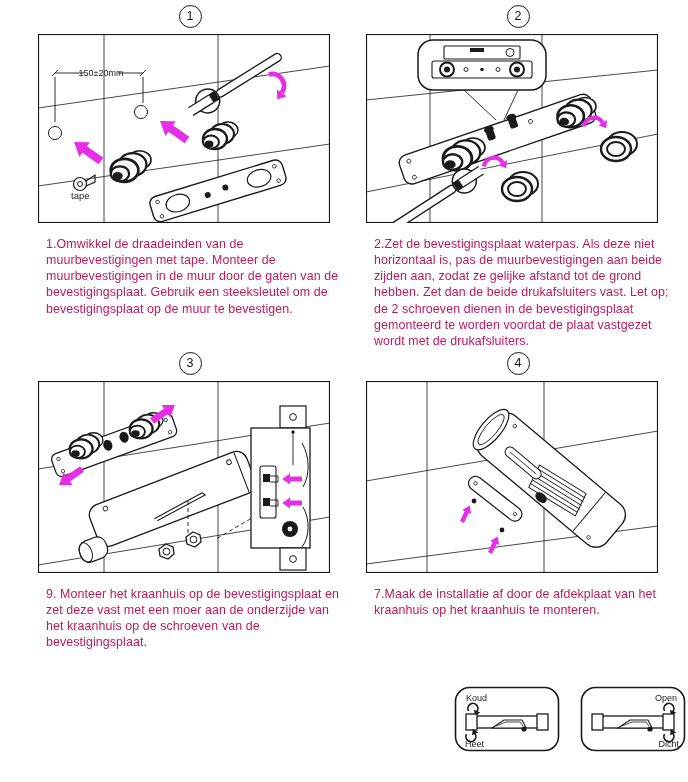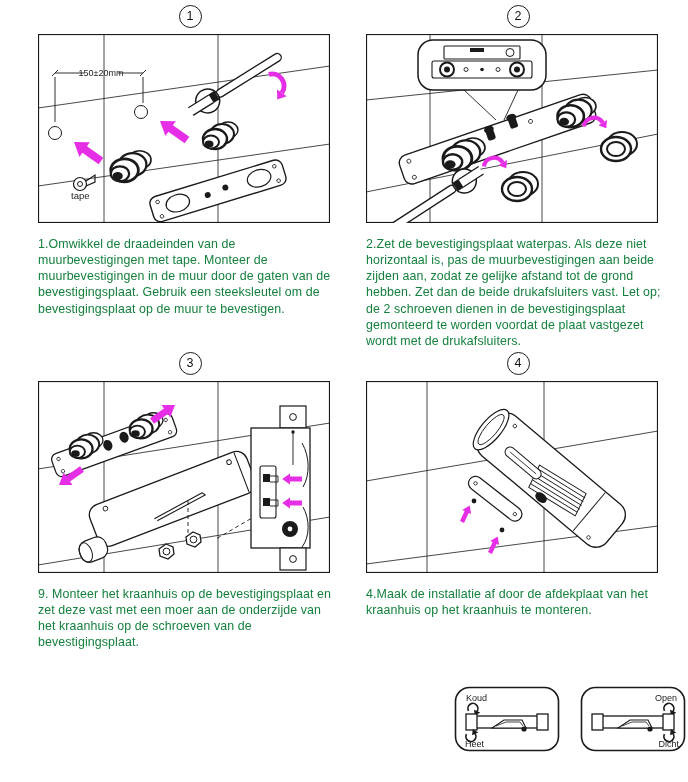--- a/index.html
+++ b/index.html
@@ -9,21 +9,21 @@
     font-family:"Liberation Sans", sans-serif; color:#1f1f1f; overflow:hidden;
   }
   .step{position:absolute; width:304px;}
   .step-num{
     width:21px;height:21px;border:1.3px solid var(--line);border-radius:50%;
     margin:0 auto 6px auto; text-align:center; line-height:21px;
     font-size:12.5px; color:#111;
   }
   .panel{display:block;}
   .caption{
-    margin:13px 0 0 0; font-size:12.4px; line-height:1.3; color:#15803d;
+    margin:13px 0 0 8px; font-size:12.4px; line-height:1.3; color:#be185d;
     letter-spacing:0.1px;
   }
   .hbox{position:absolute;}
   
   .ln{stroke:var(--line);fill:none;}
   .lnf{stroke:var(--line);fill:#fff;}
   .blk{fill:var(--line);stroke:none;}
   .acc-f{fill:var(--accent);stroke:none;}
   .acc-s{stroke:var(--accent);fill:none;}
   svg text{font-family:"Liberation Sans", sans-serif; fill:#1c1c1c;}
@@ -256,21 +256,21 @@
       <g transform="translate(104,98) rotate(38)">
         <rect class="lnf" stroke-width="1.2" x="0" y="-7" width="64" height="14" rx="7"></rect>
         <circle class="ln" stroke-width="0.8" cx="7" cy="0" r="1.7"></circle>
         <circle class="ln" stroke-width="0.8" cx="57" cy="0" r="1.7"></circle>
       </g>
       <circle class="blk" cx="108" cy="120" r="2.4"></circle>
       <circle class="blk" cx="136" cy="149" r="2.4"></circle>
       <use href="#g-arrow" transform="translate(96,141) rotate(-65) scale(0.55)"></use>
       <use href="#g-arrow" transform="translate(124,172) rotate(-65) scale(0.55)"></use>
     </svg>
-    <p class="caption">4.Maak de installatie af door de afdekplaat van het kraanhuis op het kraanhuis te monteren.</p>
+    <p class="caption">7.Maak de installatie af door de afdekplaat van het kraanhuis op het kraanhuis te monteren.</p>
   </section>
 
   <svg class="hbox" style="left:454px; top:686px;" width="106" height="66" viewBox="0 0 106 66">
     <rect class="ln" stroke-width="1.6" x="1.5" y="1.5" width="103" height="63" rx="14"></rect>
     <text x="12" y="15" font-size="9">Koud</text>
     <use href="#g-minirot" transform="translate(19,23)"></use>
     <g>
       <rect class="lnf" stroke-width="1.3" x="15" y="30" width="76" height="12"></rect>
       <rect class="lnf" stroke-width="1.3" x="12" y="28" width="11" height="16"></rect>
       <rect class="lnf" stroke-width="1.3" x="83" y="28" width="11" height="16"></rect>

